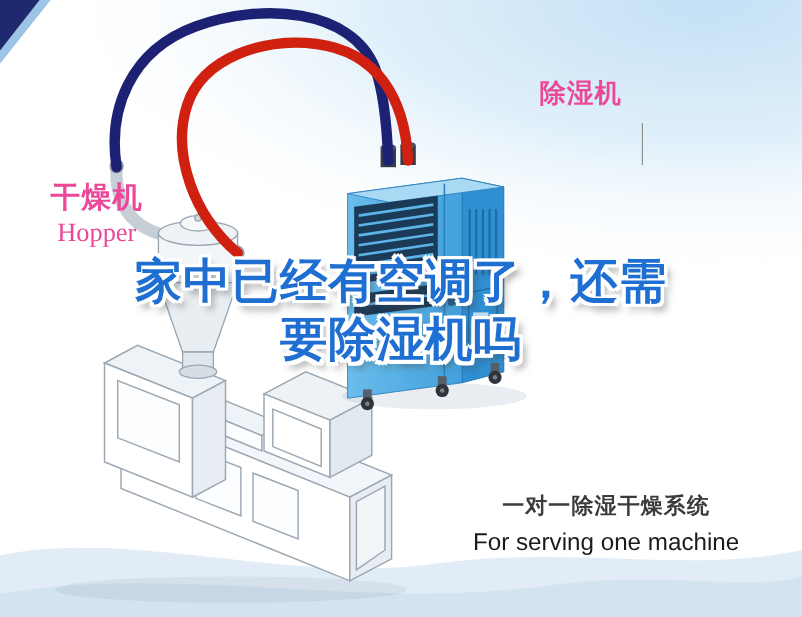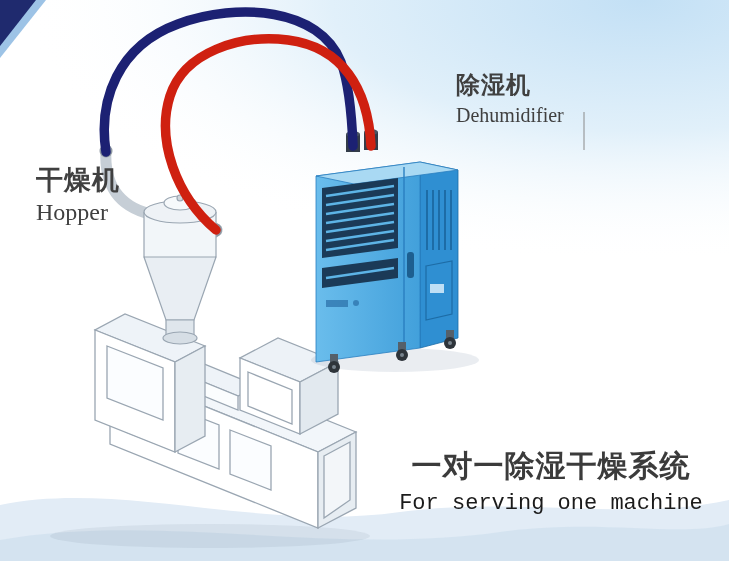--- a/index.html
+++ b/index.html
@@ -2,43 +2,43 @@
 <html><head>
 <meta charset="utf-8">
 <style>
   html,body { margin:0; padding:0; background:#ffffff; }
   .stage {
     position:relative; width:729px; height:561px; overflow:hidden;
     background:#ffffff; font-family:"DejaVu Sans",sans-serif;
   }
   .stage svg { position:absolute; left:0; top:0; }
 
-  .label { position:absolute; color:#404040; }
+  .label { position:absolute; text-align:center; color:#ec4899; }
   .label .cn { font-family:"DejaVu Sans",sans-serif; font-weight:bold; font-size:27px; line-height:1.15; letter-spacing:1px; }
   .label .en { font-family:"Liberation Serif",serif; font-size:24px; line-height:1.2; margin-top:3px; }
   .label-dryer { left:36px; top:164px; width:104px; }
   .label-dehu  { left:456px; top:72px; width:144px; }
   .label-dehu .cn { font-size:24px; }
   .label-dehu .en { font-size:20px; }
 
   .headline {
     position:absolute; left:0; right:0; top:230px; text-align:center;
     font-family:"Liberation Sans","DejaVu Sans",sans-serif;
     font-weight:bold; font-size:43px; line-height:53px; letter-spacing:1px;
     color:#1e6fd1;
     text-shadow:
       -3px -3px 0 #fff, 3px -3px 0 #fff, -3px 3px 0 #fff, 3px 3px 0 #fff,
       -3px 0 0 #fff, 3px 0 0 #fff, 0 -3px 0 #fff, 0 3px 0 #fff,
       -2px 2px 0 #fff, 2px -2px 0 #fff,
       5px 6px 7px rgba(70,70,70,0.5);
   }
 
   .footer { position:absolute; left:386px; top:449px; width:330px; text-align:center; }
-  .footer .cn { font-family:Liberation Serif, serif; font-weight:bold; font-size:30px; line-height:1.1; color:#3b3b3b; letter-spacing:1px; }
-  .footer .en { font-family:Liberation Mono, monospace; font-size:22px; line-height:1.2; color:#1b1b1b; margin-top:9px; }
+  .footer .cn { font-family:Liberation Serif, serif; font-weight:bold; font-size:20px; line-height:1.1; color:#3b3b3b; letter-spacing:1px; }
+  .footer .en { font-family:Liberation Sans, sans-serif; font-size:22px; line-height:1.2; color:#1b1b1b; margin-top:9px; }
 </style>
 </head>
 <body>
 
 <div class="stage">
 
   <svg width="729" height="561" viewBox="0 0 729 561">
     <defs>
       <radialGradient id="sky" cx="0.88" cy="0.0" r="0.85">
         <stop offset="0" stop-color="#c3e0f5"></stop>
@@ -147,22 +147,25 @@
     <line x1="584" y1="112" x2="584" y2="150" stroke="#8a8a8a" stroke-width="1"></line>
   </svg>
 
   <div class="label label-dryer">
     <div class="cn">干燥机</div>
     <div class="en">Hopper</div>
   </div>
 
   <div class="label label-dehu">
     <div class="cn">除湿机</div>
-    <div class="en">Dehumidifier</div>
   </div>
 
+  <div class="headline">
+    <div>家中已经有空调了，还需</div>
+    <div>要除湿机吗</div>
+  </div>
 
   <div class="footer">
     <div class="cn">一对一除湿干燥系统</div>
     <div class="en">For serving one machine</div>
   </div>
 
 </div>
 
 </body></html>

